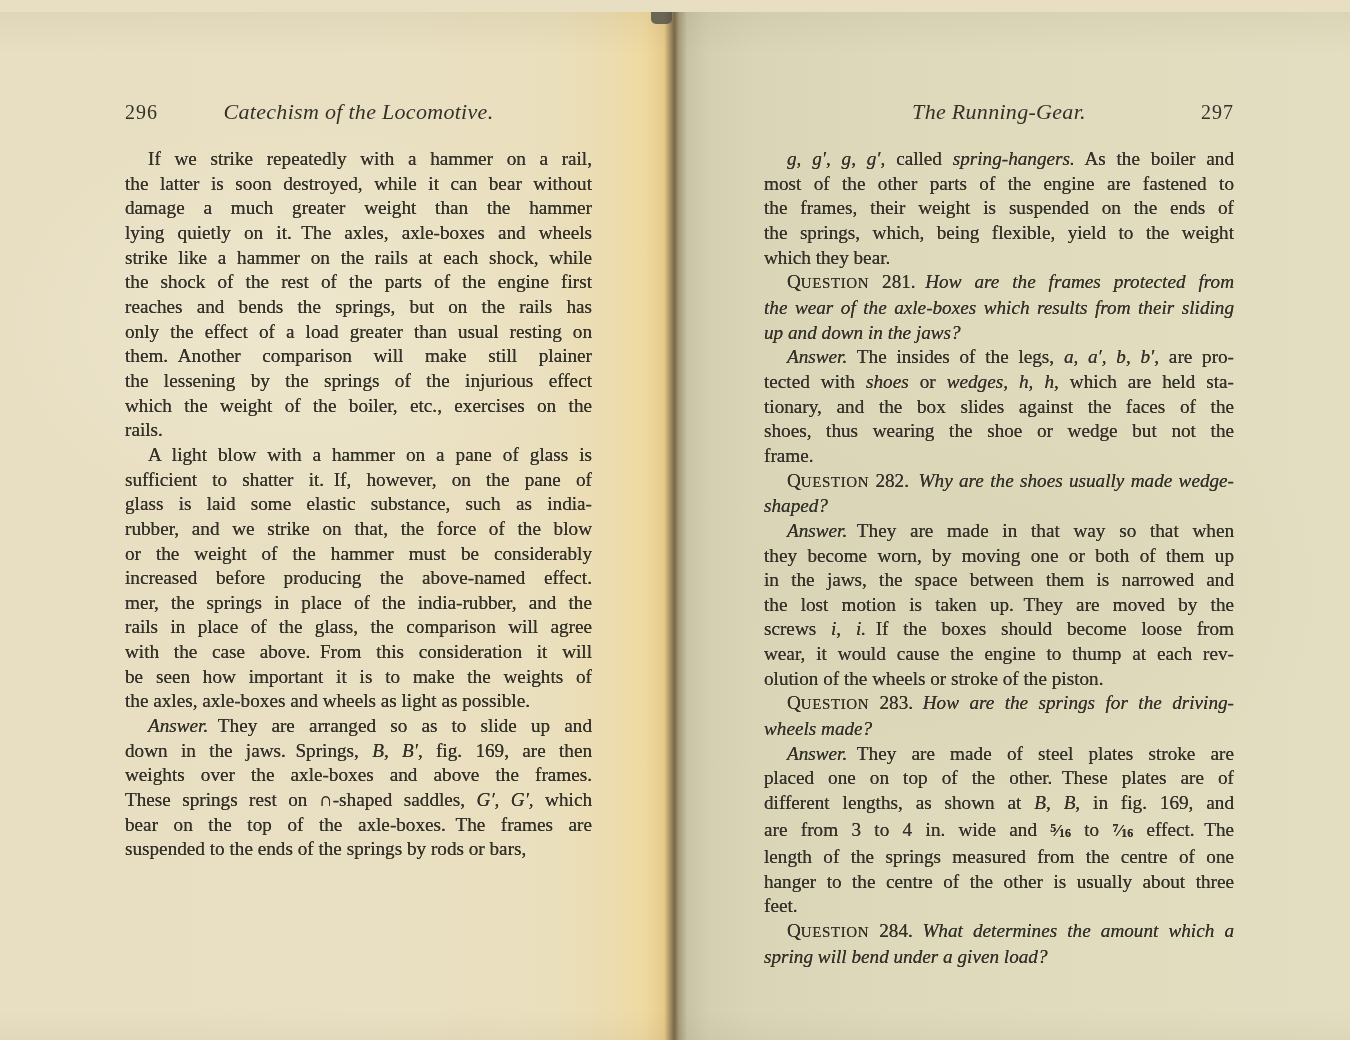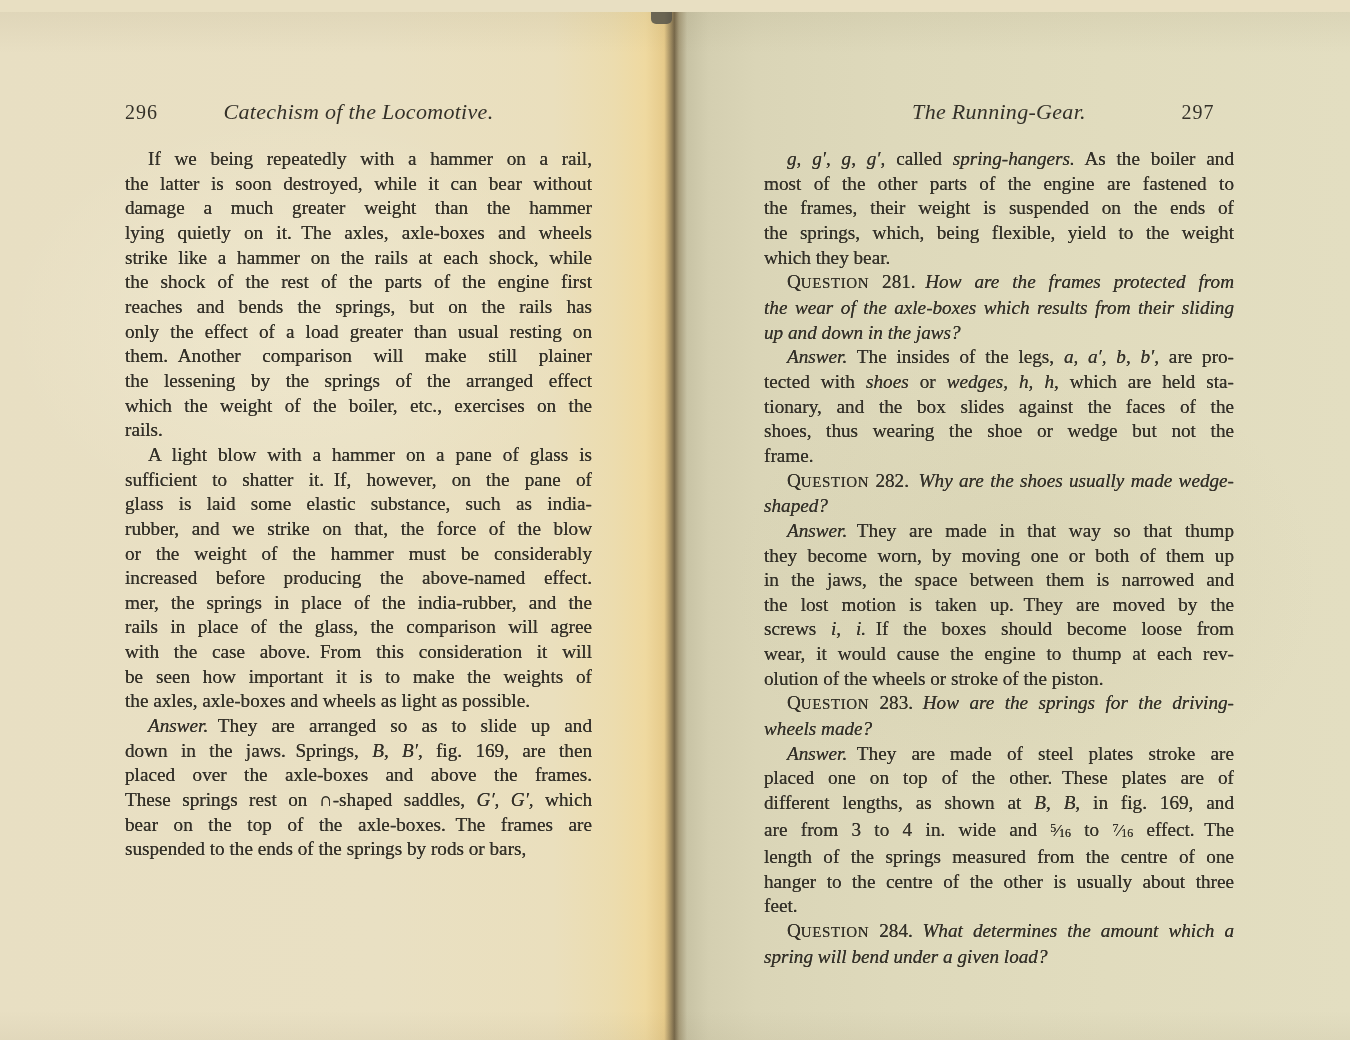--- a/index.html
+++ b/index.html
@@ -22,77 +22,77 @@
   .spine-clip{
     position:absolute;left:651px;top:0;width:21px;height:12px;
     background:#565349;border-radius:0 0 5px 5px;opacity:.85;
   }
   .page{position:absolute;top:88px;color:#343129;}
   .page.left{left:125px;width:467px;}
   .page.right{left:764px;width:470px;}
   .phead{display:flex;align-items:baseline;line-height:24px;margin-bottom:23px;}
   .pn{width:72px;font-size:20px;letter-spacing:1px;}
   .phead .flexspacer{width:72px;}
-  .page.right .pn{text-align:center;}
+  .page.right .pn{text-align:right;}
   .ptitle{flex:1;text-align:center;font-style:italic;font-size:22px;letter-spacing:0.3px;}
   .pbody{font-size:19.2px;line-height:24.65px;text-shadow:0 0 0.4px currentColor;}
   .ln{text-align:justify;text-align-last:justify;}
   .ln.last{text-align-last:left;}
   .ln.first{padding-left:23px;}
   .it{font-style:italic;}
   .sc .scs{font-size:0.78em;letter-spacing:0.6px;}
-  .fr{white-space:nowrap;}
+  .fr{white-space:nowrap;font-weight:bold;}
   .fr .nu{font-size:0.62em;vertical-align:0.34em;}
   .fr .de{font-size:0.62em;vertical-align:-0.05em;}
   .fr .sl{font-size:0.85em;}
 </style>
 </head>
 <body>
 
 <div class="spread">
   <div class="spine-clip"></div>
 
   <div class="page left">
     <div class="phead">
       <span class="pn">296</span>
       <span class="ptitle">Catechism of the Locomotive.</span>
       <span class="flexspacer"></span>
     </div>
     <div class="pbody">
         <div>
-          <div class="ln first"><span>If we being repeatedly with a hammer on a rail,</span></div>
+          <div class="ln first"><span>If we strike repeatedly with a hammer on a rail,</span></div>
           <div class="ln"><span>the latter is soon destroyed, while it can bear without</span></div>
           <div class="ln"><span>damage a much greater weight than the hammer</span></div>
           <div class="ln"><span>lying quietly on it. The axles, axle-boxes and wheels</span></div>
           <div class="ln"><span>strike like a hammer on the rails at each shock, while</span></div>
           <div class="ln"><span>the shock of the rest of the parts of the engine first</span></div>
           <div class="ln"><span>reaches and bends the springs, but on the rails has</span></div>
           <div class="ln"><span>only the effect of a load greater than usual resting on</span></div>
           <div class="ln"><span>them. Another comparison will make still plainer</span></div>
-          <div class="ln"><span>the lessening by the springs of the arranged effect</span></div>
+          <div class="ln"><span>the lessening by the springs of the injurious effect</span></div>
           <div class="ln"><span>which the weight of the boiler, etc., exercises on the</span></div>
           <div class="ln last"><span>rails.</span></div>
         </div>
         <div>
           <div class="ln first"><span>A light blow with a hammer on a pane of glass is</span></div>
           <div class="ln"><span>sufficient to shatter it. If, however, on the pane of</span></div>
           <div class="ln"><span>glass is laid some elastic substance, such as india-</span></div>
           <div class="ln"><span>rubber, and we strike on that, the force of the blow</span></div>
           <div class="ln"><span>or the weight of the hammer must be considerably</span></div>
           <div class="ln"><span>increased before producing the above-named effect.</span></div>
           <div class="ln"><span>mer, the springs in place of the india-rubber, and the</span></div>
           <div class="ln"><span>rails in place of the glass, the comparison will agree</span></div>
           <div class="ln"><span>with the case above. From this consideration it will</span></div>
           <div class="ln"><span>be seen how important it is to make the weights of</span></div>
           <div class="ln last"><span>the axles, axle-boxes and wheels as light as possible.</span></div>
         </div>
         <div>
           <div class="ln first"><span class="it">Answer.</span><span> They are arranged so as to slide up and</span></div>
           <div class="ln"><span>down in the jaws. Springs, </span><span class="it">B, B′,</span><span> fig. 169, are then</span></div>
-          <div class="ln"><span>placed over the axle-boxes and above the frames.</span></div>
+          <div class="ln"><span>weights over the axle-boxes and above the frames.</span></div>
           <div class="ln"><span>These springs rest on ∩-shaped saddles, </span><span class="it">G′, G′,</span><span> which</span></div>
           <div class="ln"><span>bear on the top of the axle-boxes. The frames are</span></div>
           <div class="ln last"><span>suspended to the ends of the springs by rods or bars,</span></div>
         </div>
       </div>
   </div>
 
   <div class="page right">
     <div class="phead">
       <span class="flexspacer"></span>
@@ -117,21 +117,21 @@
           <div class="ln"><span>tected with </span><span class="it">shoes</span><span> or </span><span class="it">wedges, h, h,</span><span> which are held sta-</span></div>
           <div class="ln"><span>tionary, and the box slides against the faces of the</span></div>
           <div class="ln"><span>shoes, thus wearing the shoe or wedge but not the</span></div>
           <div class="ln last"><span>frame.</span></div>
         </div>
         <div>
           <div class="ln first"><span class="sc">Q<span class="scs">UESTION</span></span><span> 282. </span><span class="it">Why are the shoes usually made wedge-</span></div>
           <div class="ln last"><span class="it">shaped?</span></div>
         </div>
         <div>
-          <div class="ln first"><span class="it">Answer.</span><span> They are made in that way so that thump</span></div>
+          <div class="ln first"><span class="it">Answer.</span><span> They are made in that way so that when</span></div>
           <div class="ln"><span>they become worn, by moving one or both of them up</span></div>
           <div class="ln"><span>in the jaws, the space between them is narrowed and</span></div>
           <div class="ln"><span>the lost motion is taken up. They are moved by the</span></div>
           <div class="ln"><span>screws </span><span class="it">i, i.</span><span> If the boxes should become loose from</span></div>
           <div class="ln"><span>wear, it would cause the engine to thump at each rev-</span></div>
           <div class="ln last"><span>olution of the wheels or stroke of the piston.</span></div>
         </div>
         <div>
           <div class="ln first"><span class="sc">Q<span class="scs">UESTION</span></span><span> 283. </span><span class="it">How are the springs for the driving-</span></div>
           <div class="ln last"><span class="it">wheels made?</span></div>

